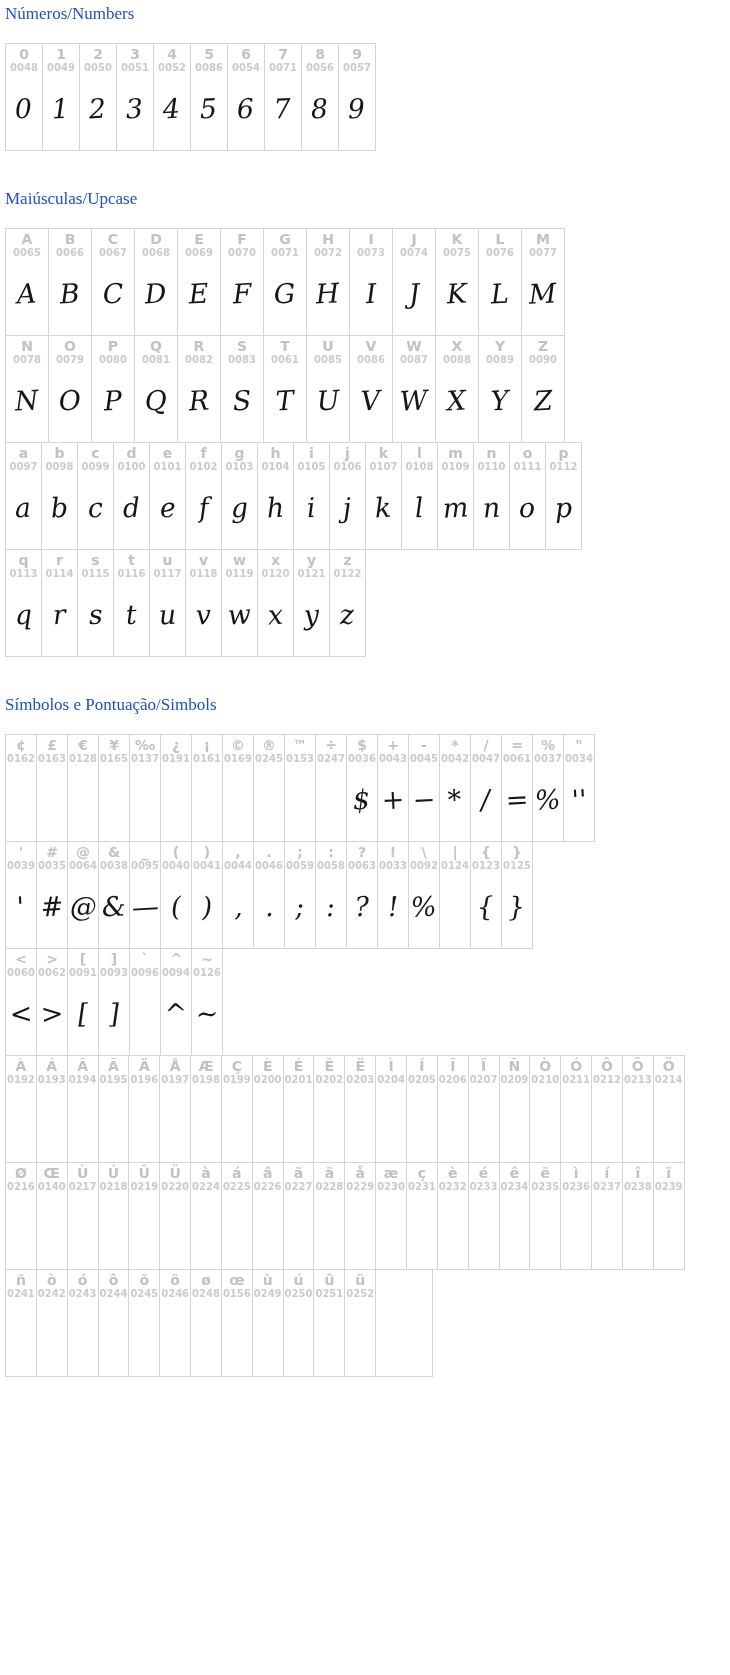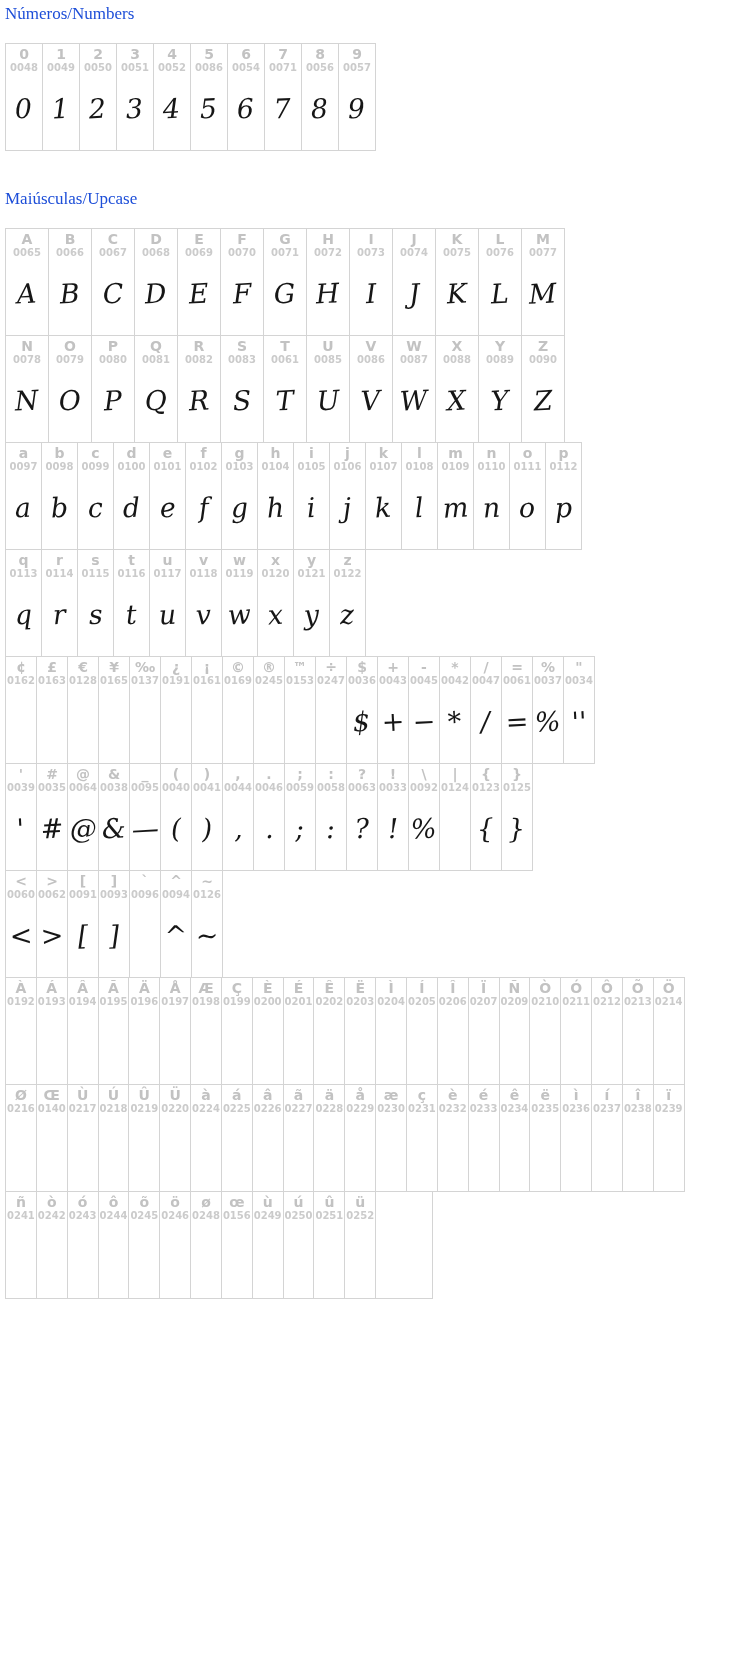--- a/index.html
+++ b/index.html
@@ -368,20 +368,21 @@
           <div class="glyph">y</div>
         </div>
         <div class="cell">
           <div class="char">z</div>
           <div class="code">0122</div>
           <div class="glyph">z</div>
         </div>
       </div>
     </section>
     <section class="s-symbols">
+      <h2 class="title">Símbolos e Pontuação/Simbols</h2>
       <div class="row">
         <div class="cell">
           <div class="char">¢</div>
           <div class="code">0162</div>
           <div class="glyph"></div>
         </div>
         <div class="cell">
           <div class="char">£</div>
           <div class="code">0163</div>
           <div class="glyph"></div>

